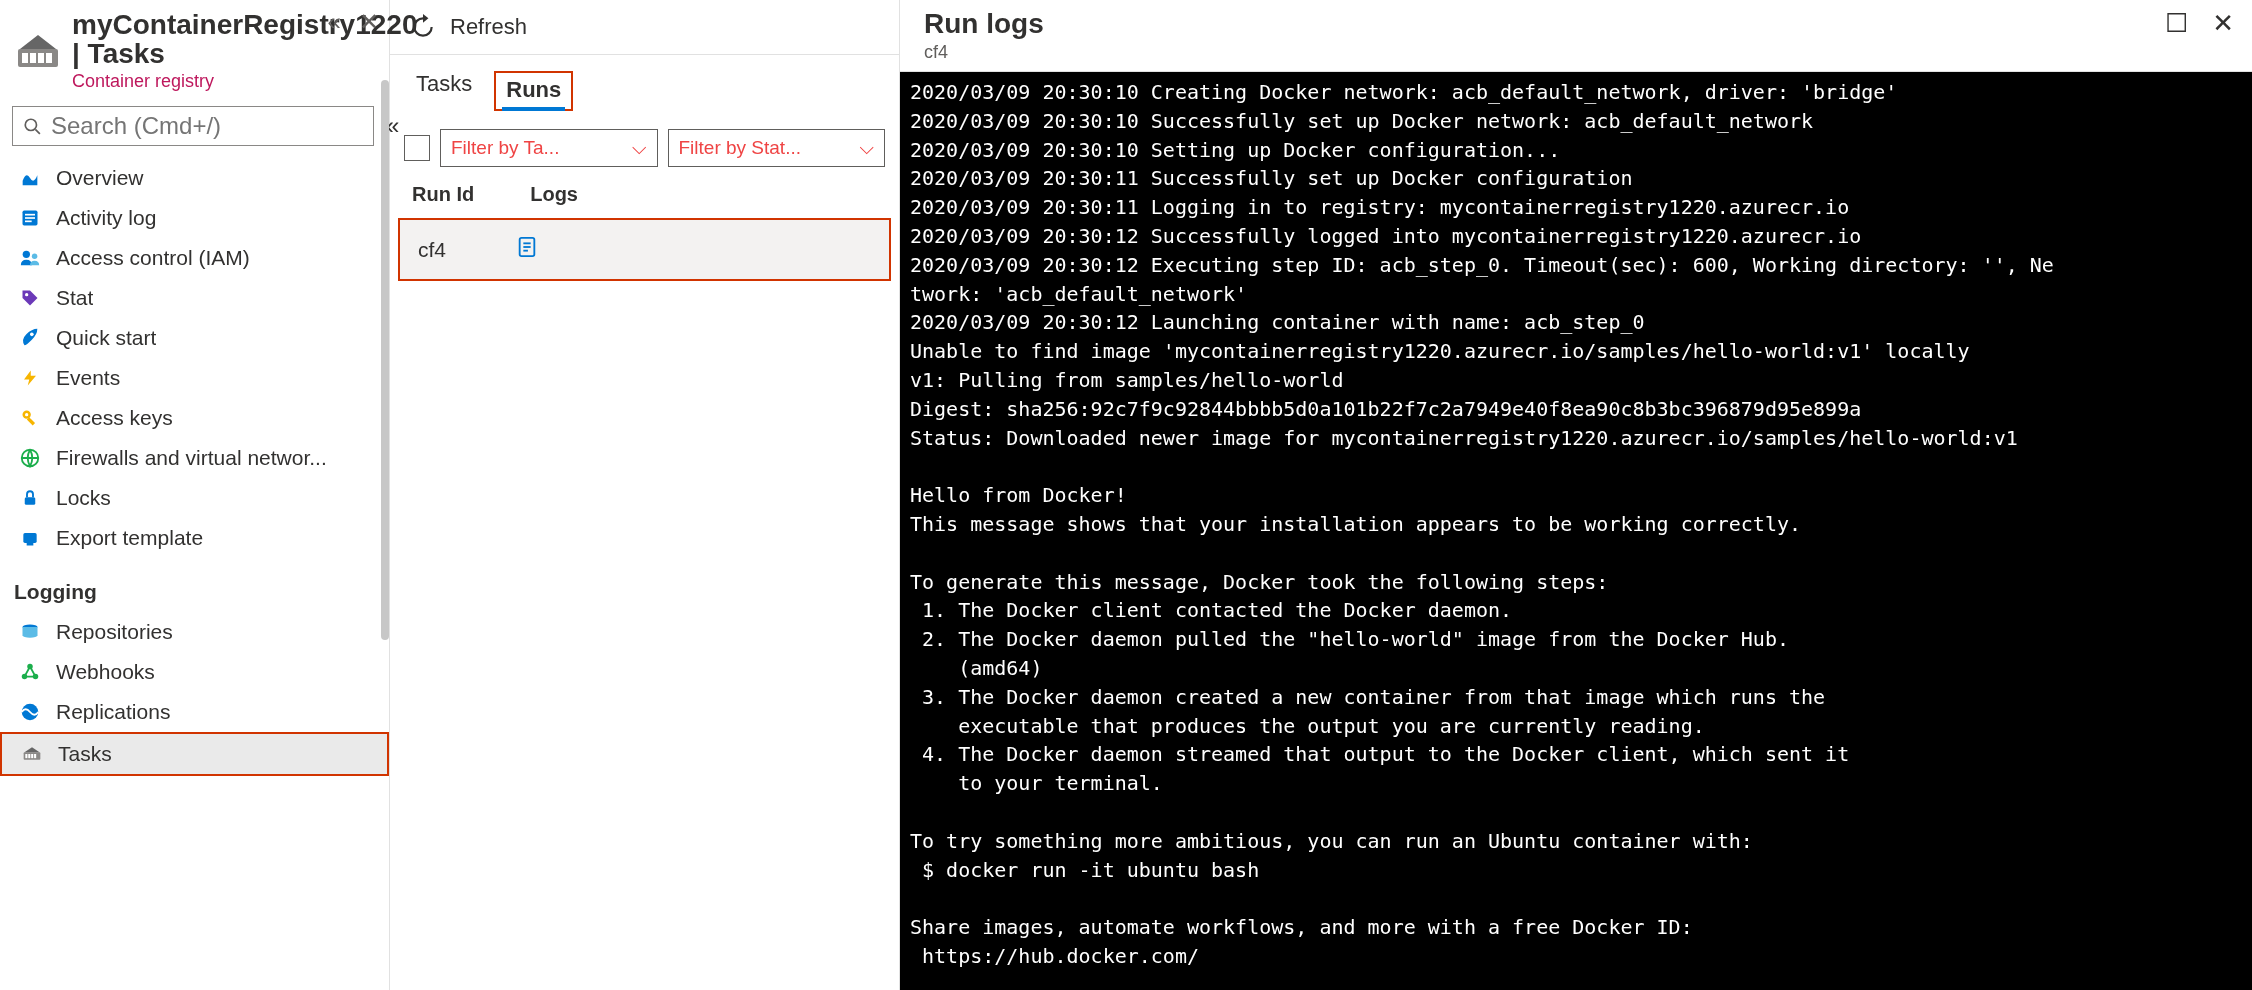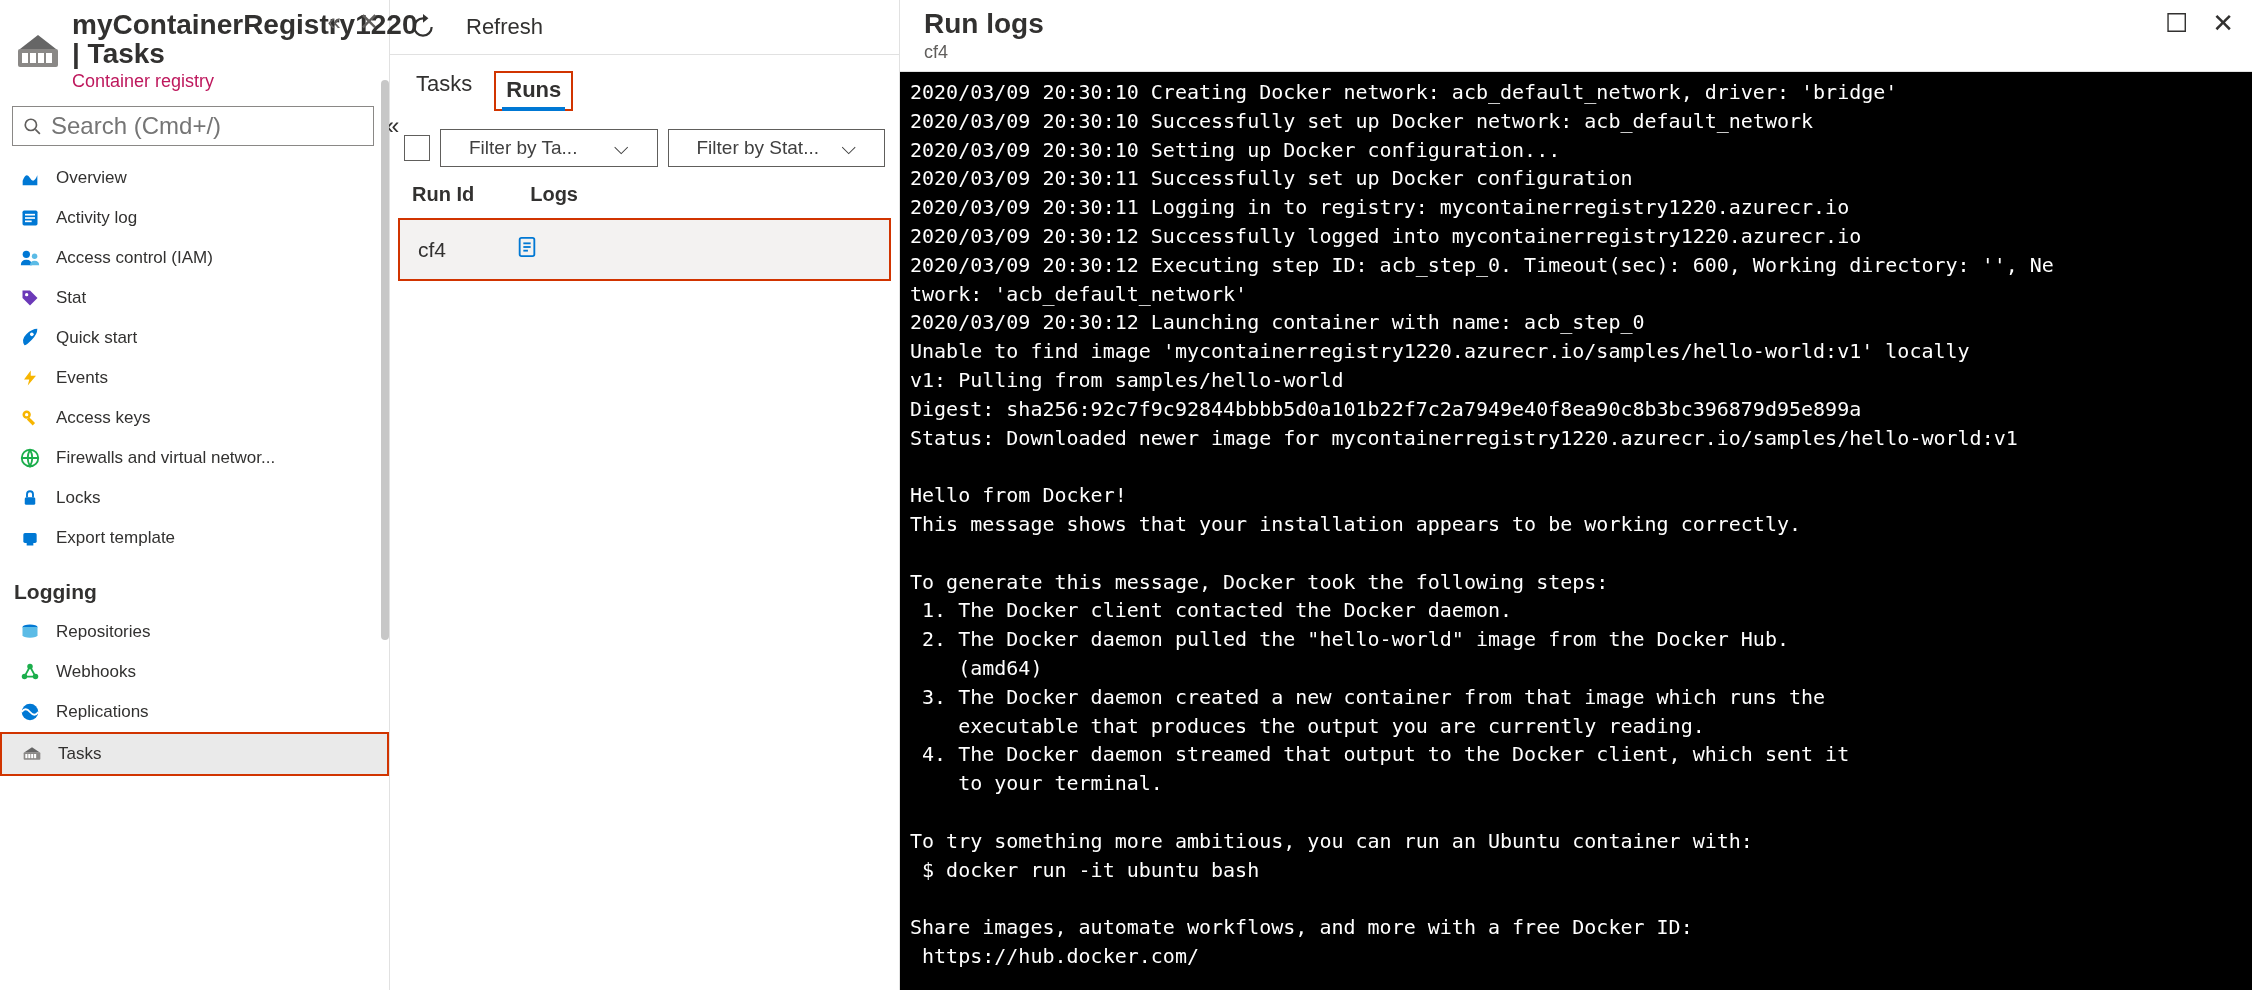--- a/index.html
+++ b/index.html
@@ -44,21 +44,21 @@
     border: none; outline: none; font-size: 24px;
     color: #a21caf; flex: 1; margin-left: 8px;
   }
   .chev-left { font-size: 24px; color: #323130; cursor: pointer; }
   .nav {
     overflow-y: auto; flex: 1; padding-top: 4px;
   }
   .nav-item {
     display: flex; align-items: center;
     padding: 8px 12px 8px 18px; gap: 14px;
-    cursor: pointer; font-size: 17px;
+    cursor: pointer; font-size: 21px;
   }
   .nav-item.selected { background: #eaeaea; border: 2px solid #d13400; }
   .nav-group-label {
     font-weight: 600; font-size: 21px;
     padding: 22px 12px 8px 14px;
   }
   .nav-icon { width: 24px; height: 24px; flex-shrink: 0; display:flex; align-items:center; justify-content:center; }
   .nav-item span.label { white-space: nowrap; overflow: hidden; text-overflow: ellipsis; }
   .nav-scrollbar-stub {
     position: absolute; right: 0; top: 80px; width: 8px; height: 560px;
@@ -66,21 +66,21 @@
   }
 
   
   .mid-col {
     width: 510px;
     border-right: 1px solid #e1e1e1;
     display: flex; flex-direction: column;
     padding: 0;
   }
   .refresh-bar {
-    display: flex; align-items: center; gap: 30px;
+    display: flex; align-items: center; gap: 14px;
     padding: 14px 20px;
     border-bottom: 1px solid #e1e1e1;
     font-size: 22px;
   }
   .refresh-icon { width: 26px; height: 26px; }
   .tabs {
     display: flex; gap: 22px; padding: 16px 26px 0 26px;
     font-size: 22px;
   }
   .tab { padding-bottom: 8px; cursor: pointer; }
@@ -97,21 +97,21 @@
   .filter-row {
     display: flex; align-items: center; gap: 10px;
     padding: 18px 14px 6px 14px;
   }
   .checkbox {
     width: 26px; height: 26px; border: 1px solid #605e5c;
   }
   .dropdown {
     flex: 1; height: 38px; border: 1px solid #605e5c;
     display: flex; align-items: center; justify-content: space-between;
-    padding: 0 28px; color: #404040; font-size: 19px;
+    padding: 0 10px; color: #ef4444; font-size: 19px;
     overflow: hidden; white-space: nowrap;
   }
   .header-row {
     display: flex; padding: 10px 22px 8px 22px;
     font-weight: 600; font-size: 20px; gap: 56px;
   }
   .row {
     margin: 4px 8px; border: 2px solid #d13400;
     display: flex; align-items: center; gap: 70px;
     padding: 14px 18px;

